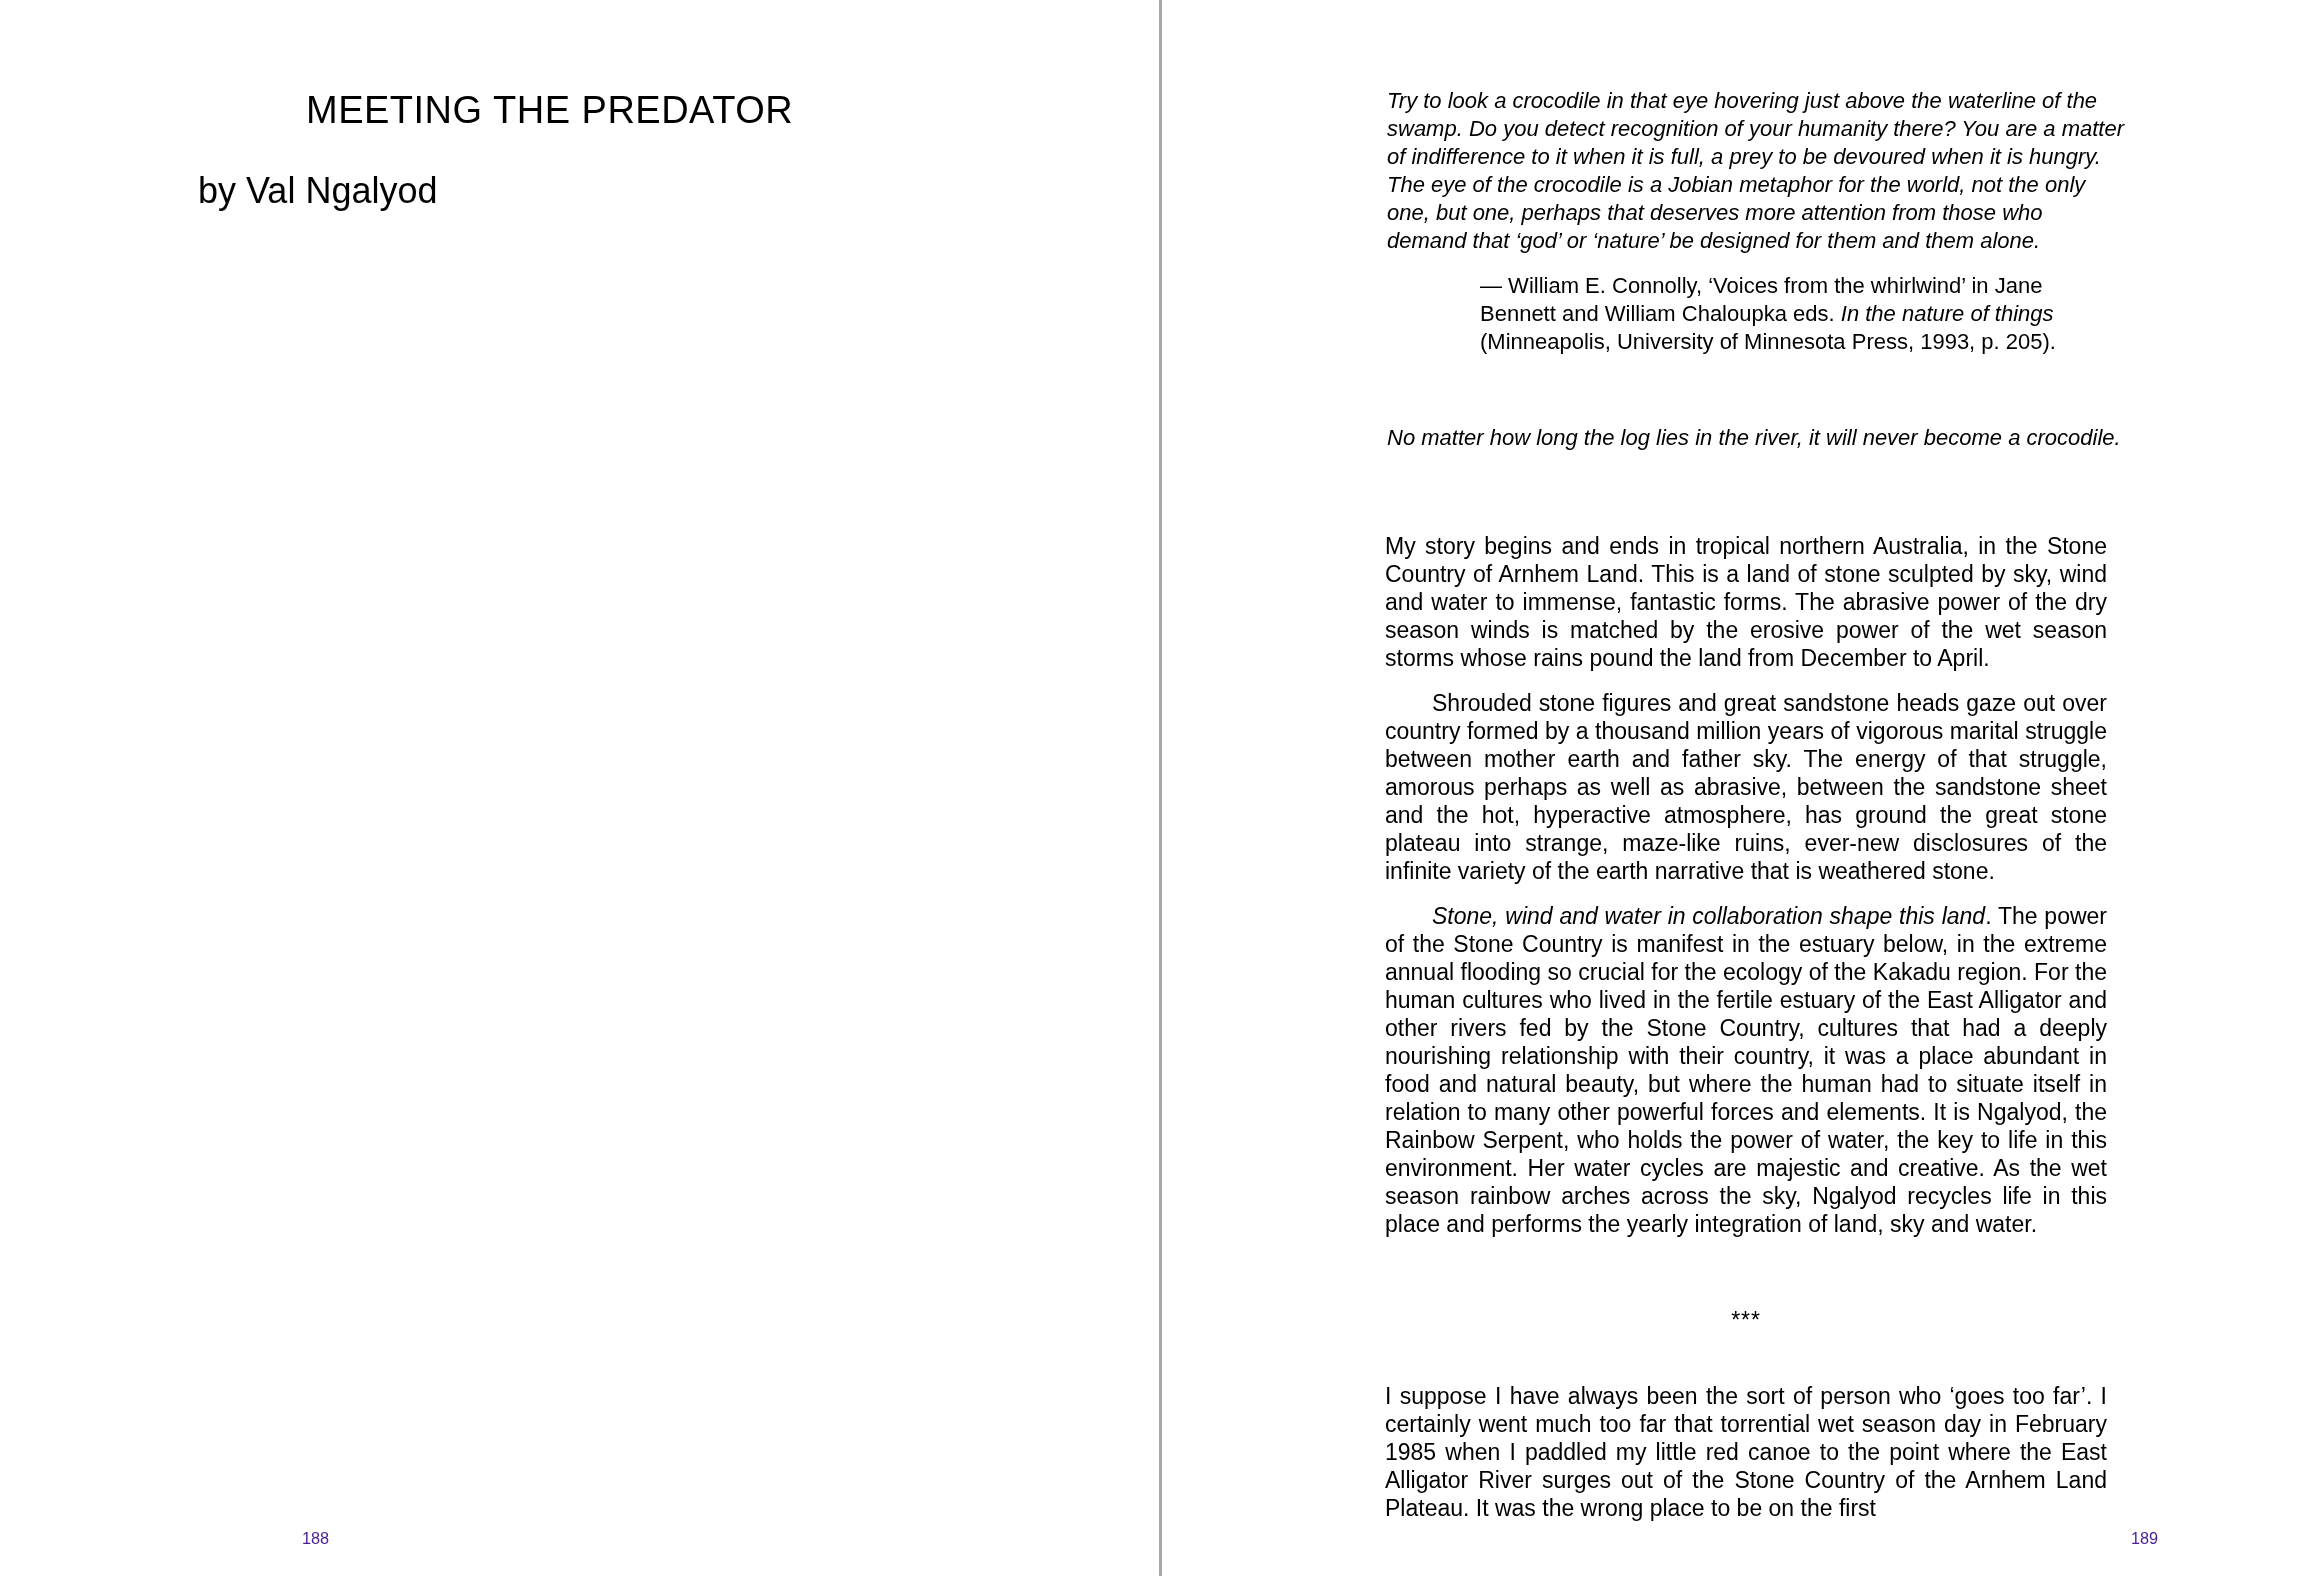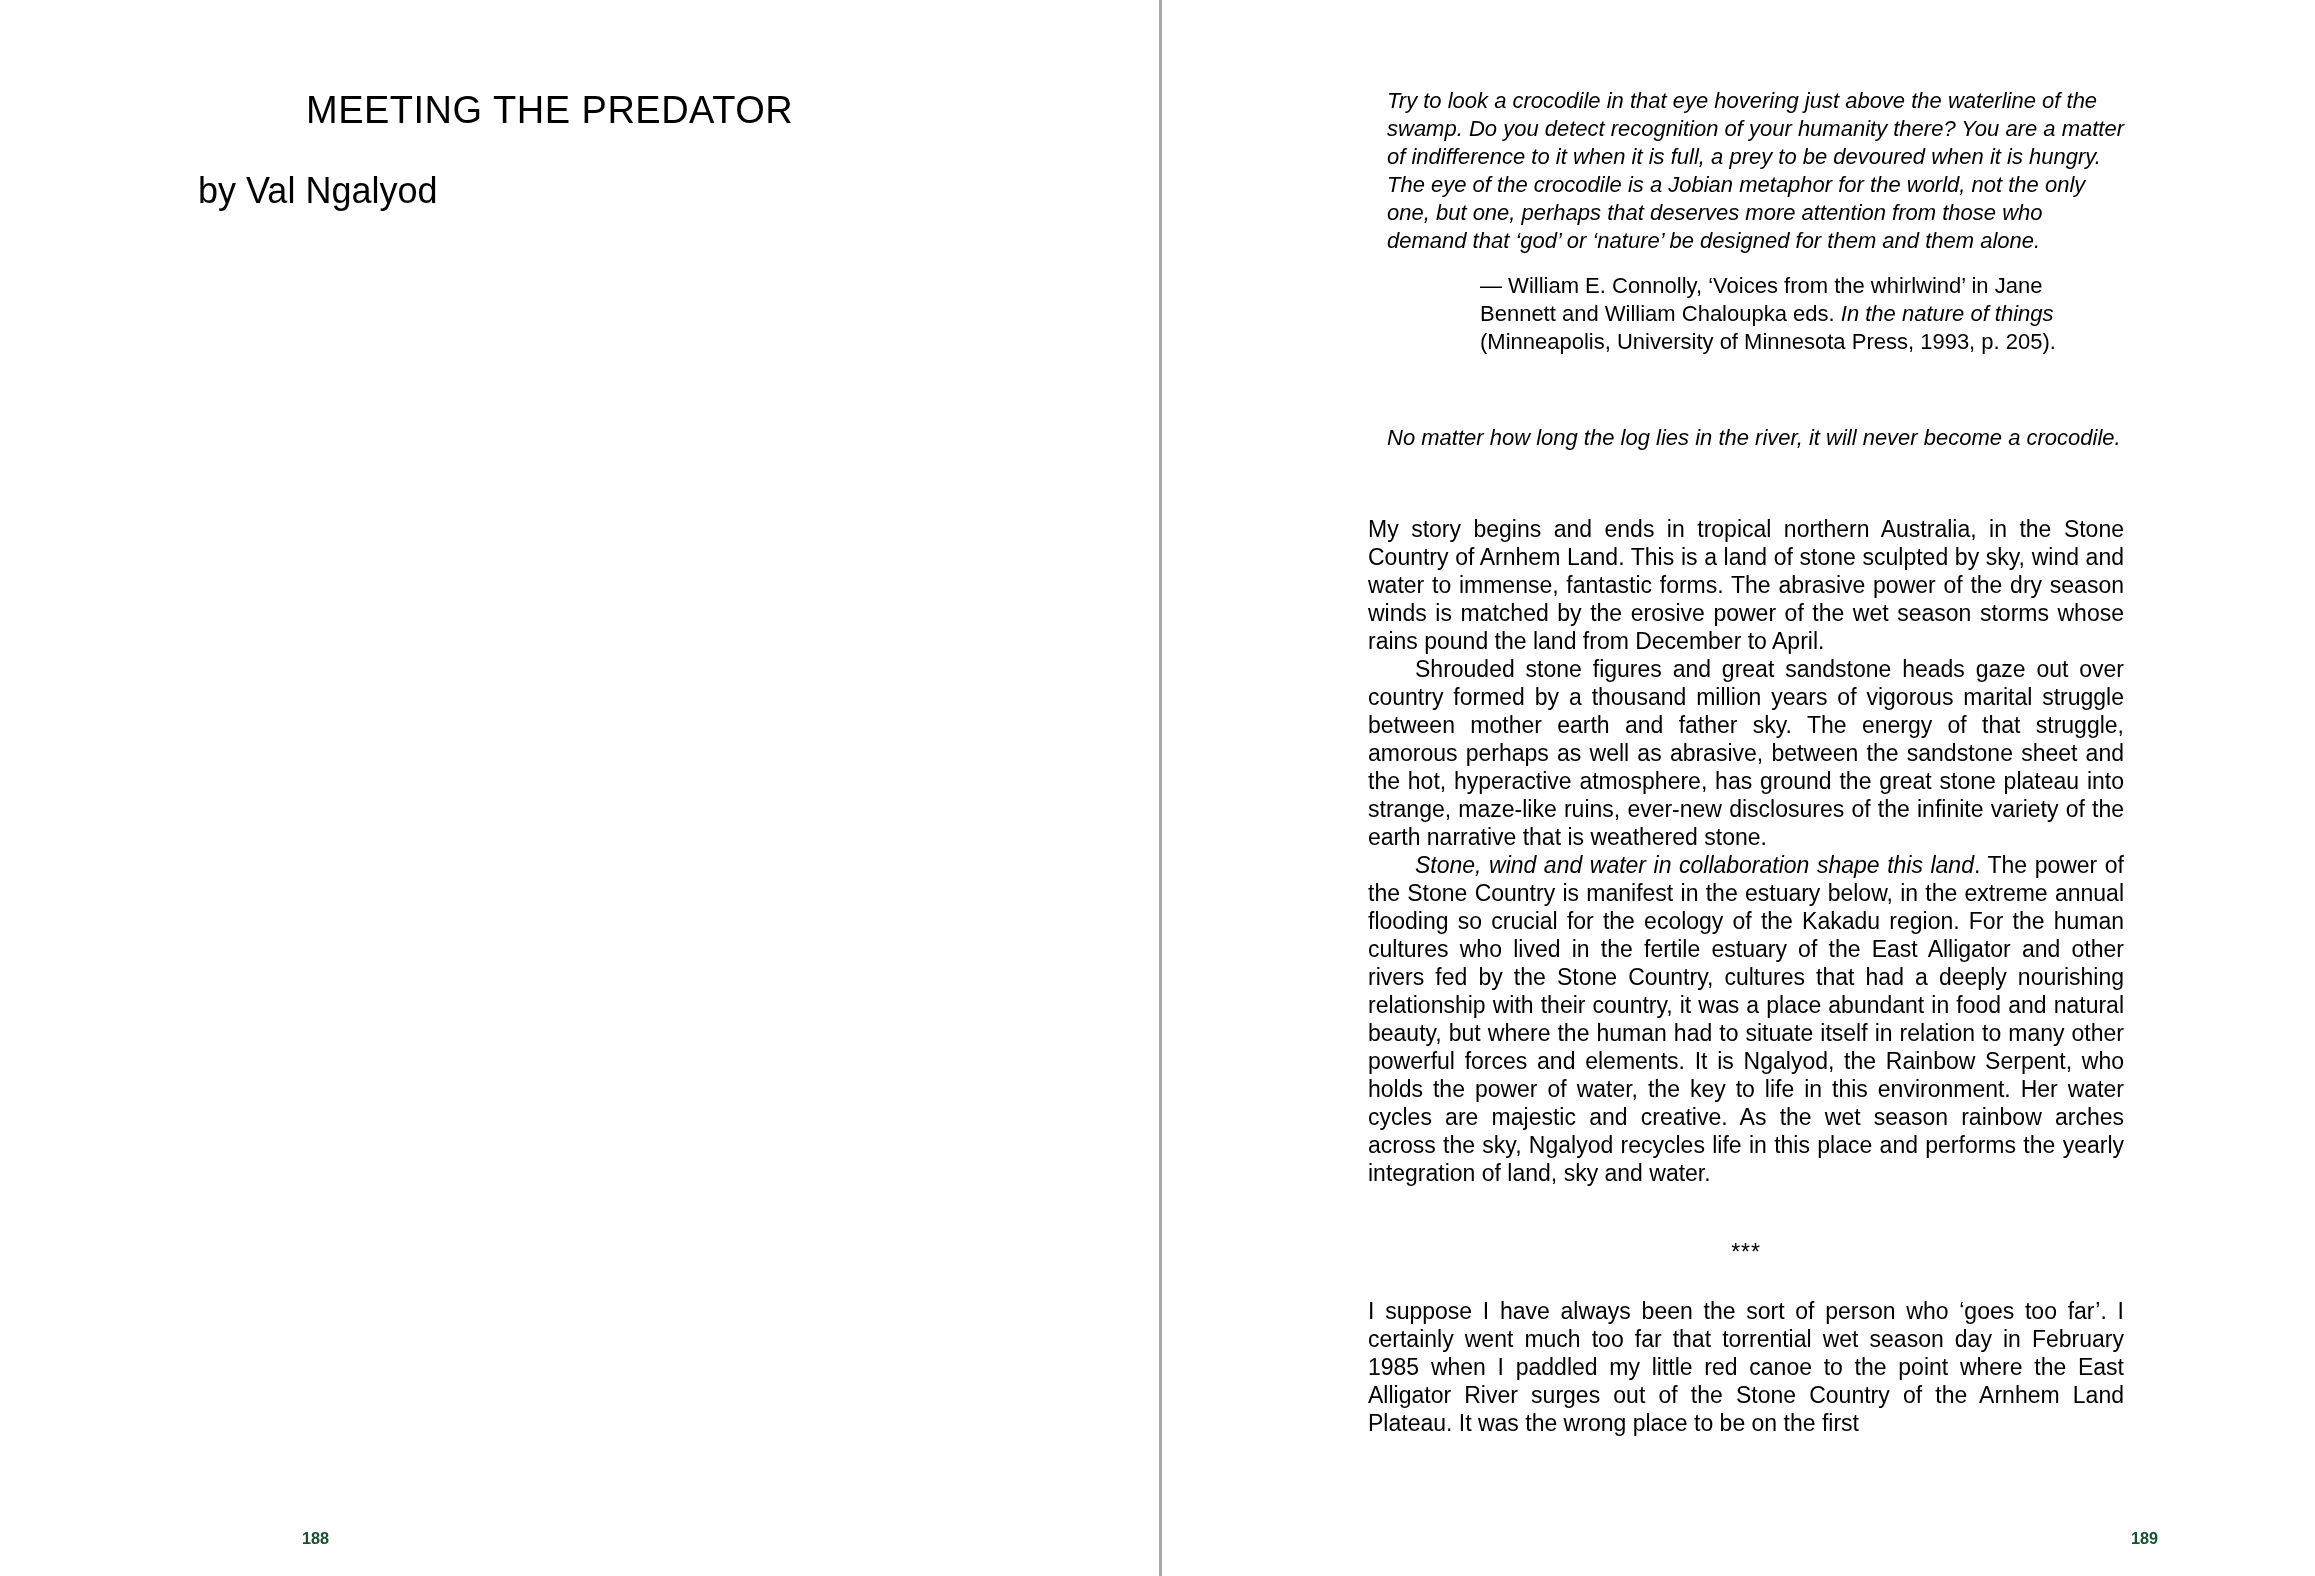--- a/index.html
+++ b/index.html
@@ -102,21 +102,21 @@
   .epigraph-source.proverb {
     padding-left: 109px;
   }
 
   .gap-sm  { height: 31px; }
   .gap-md  { height: 51px; }
   .gap-lg  { height: 63px; }
 
   
   .body-par {
-    margin: 0;
+    margin: 17px;
     font-size: 23px;
     line-height: 28px;
     text-align: justify;
     text-justify: inter-word;
     hyphens: none;
   }
   .body-par.indent {
     text-indent: 47px;
   }
   .body-par em {
@@ -129,23 +129,22 @@
     line-height: 28px;
     text-align: center;
     letter-spacing: 0.9px;
   }
 
   
   .folio {
     position: absolute;
     bottom: 0;
     font-size: 16.3px;
-    color: #14532d;
+    color: #4c1d95;
     line-height: 1;
-    font-weight: bold;
   }
   .folio-left  { left: 302px;  top: 1530px; }
   .folio-right { left: 969px; top: 1530px; }
 </style>
 </head>
 <body>
 
 <div id="spread">
 
   <div class="page page-left">

